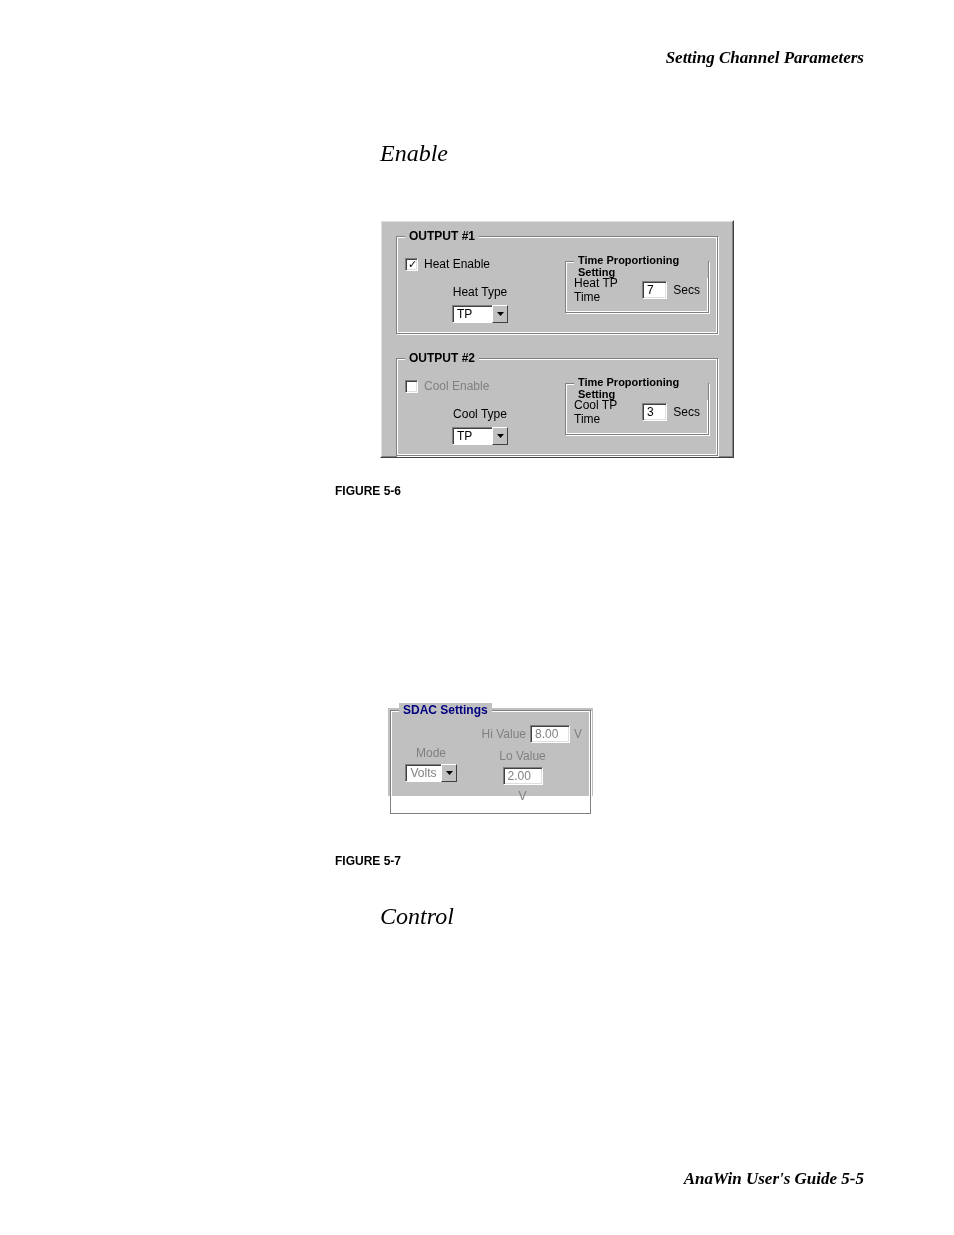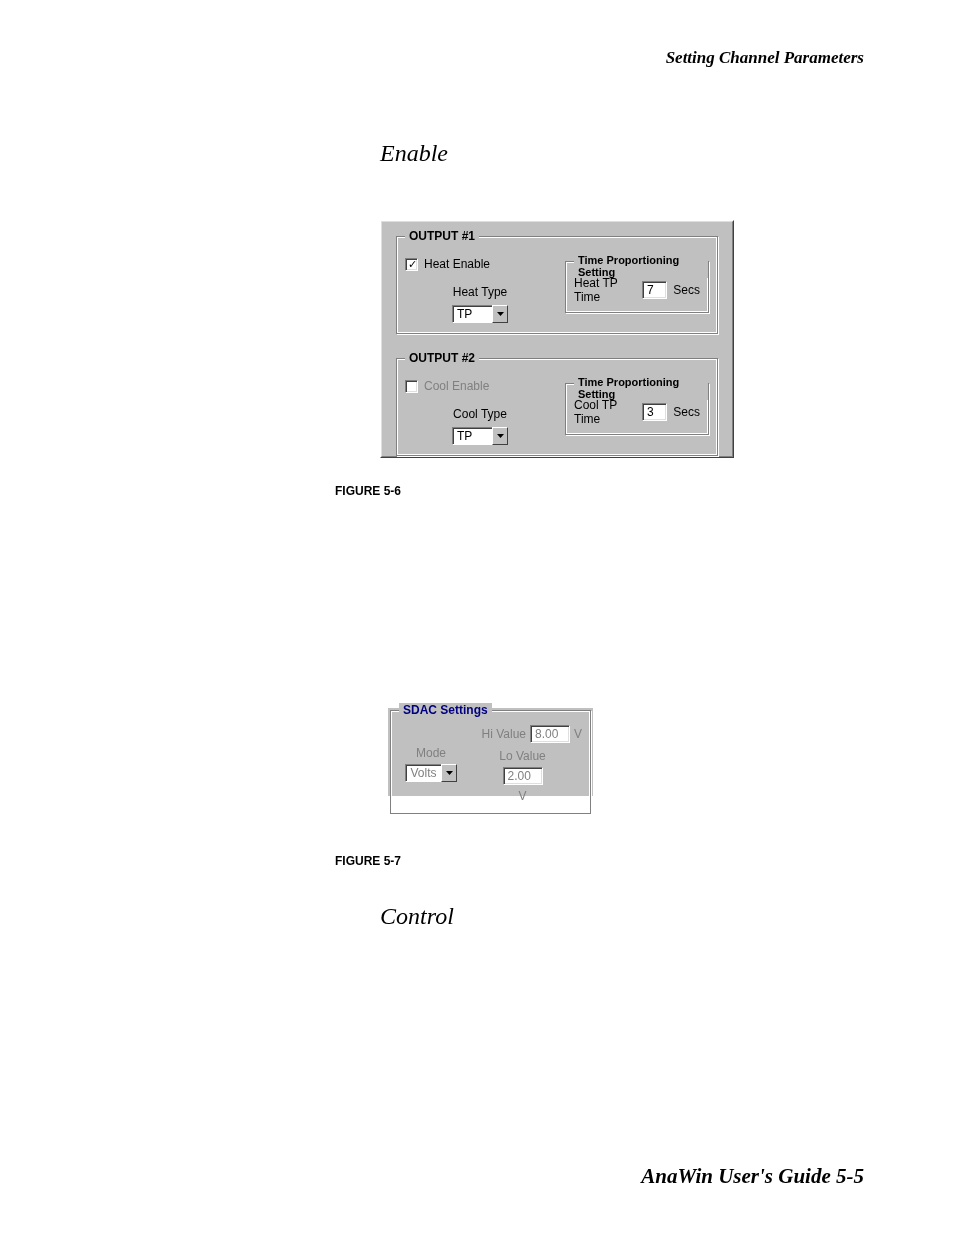--- a/index.html
+++ b/index.html
@@ -43,21 +43,21 @@
   }
   #figlab-56 { top: 484px; }
   #figlab-57 { top: 854px; }
 
   .footer-right {
     position: absolute;
     right: 90px;
     bottom: 46px;
     font-style: italic;
     font-weight: bold;
-    font-size: 21px;
+    font-size: 17px;
   }
 
   
   .dlg {
     position: absolute;
     background: #c0c0c0;
     font-family: "MS Sans Serif", Tahoma, Arial, sans-serif;
     font-size: 12px;
     color: #000;
   }

